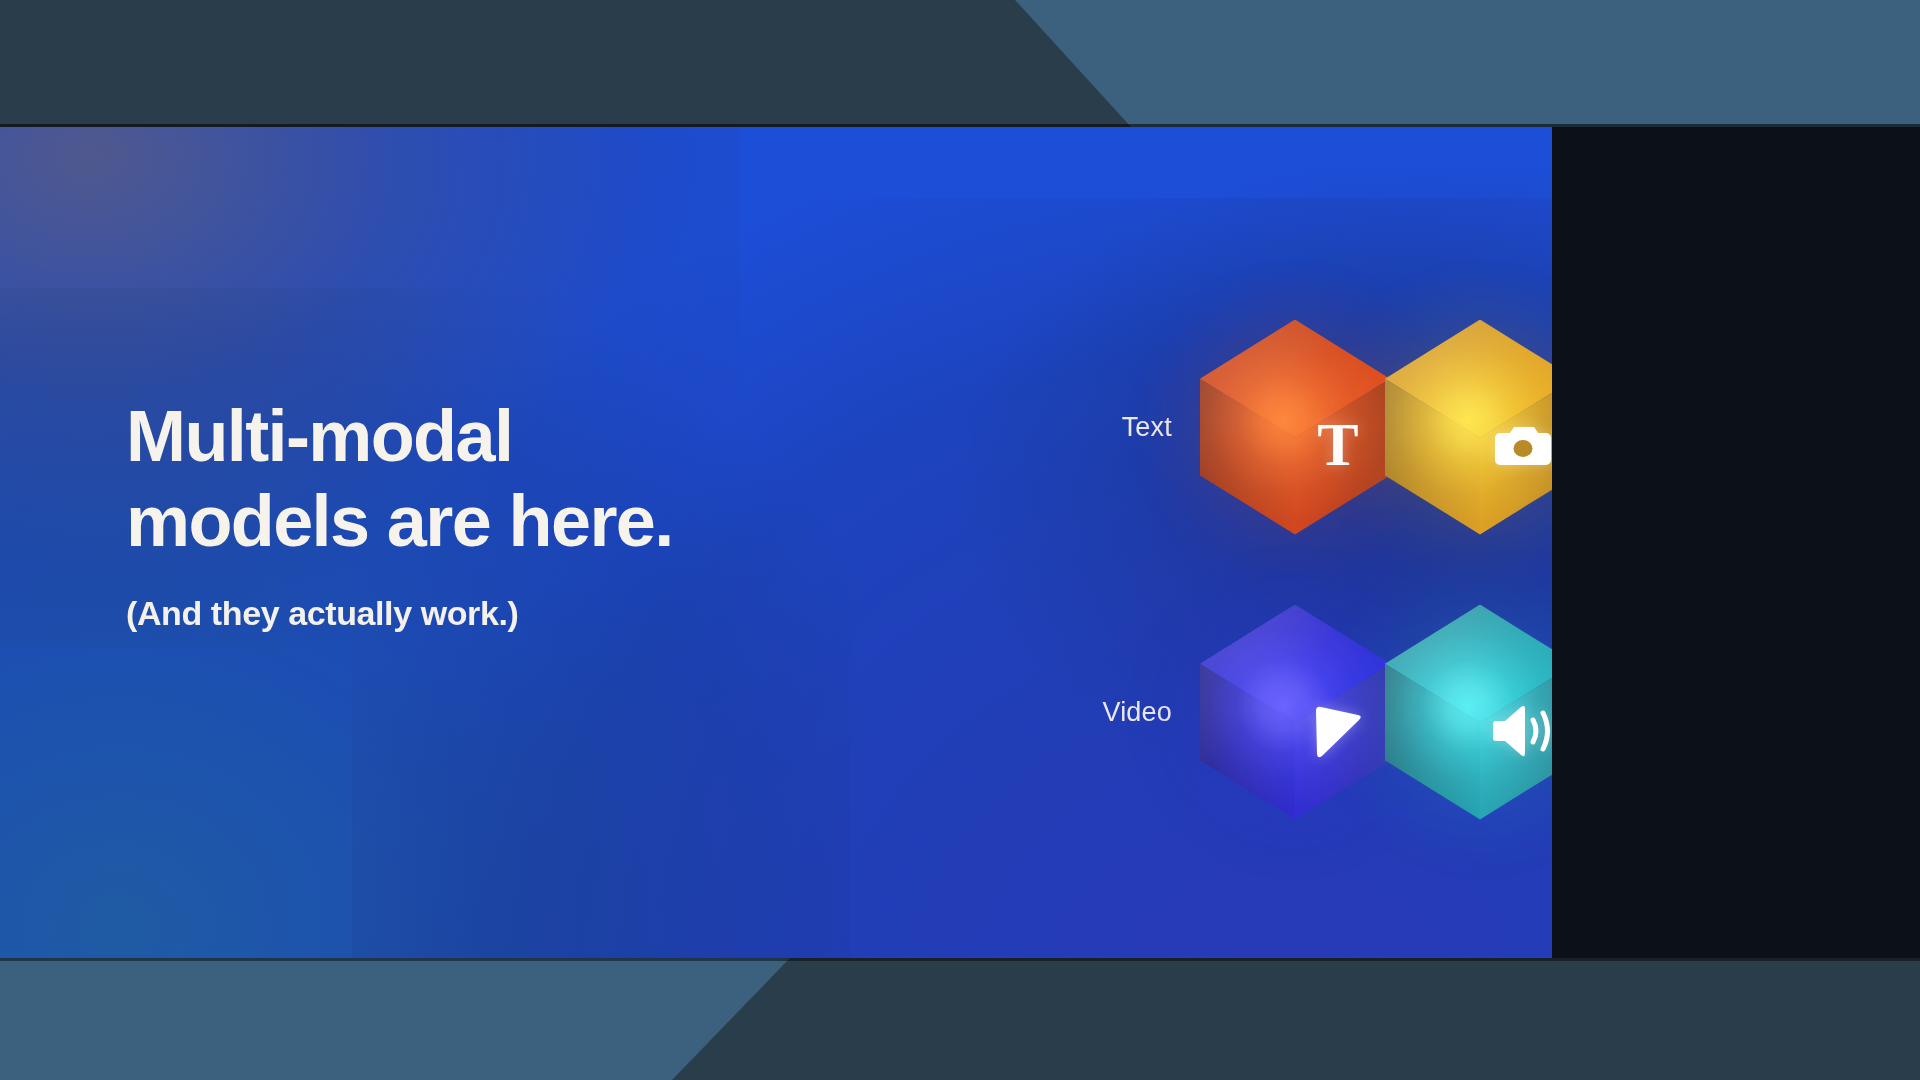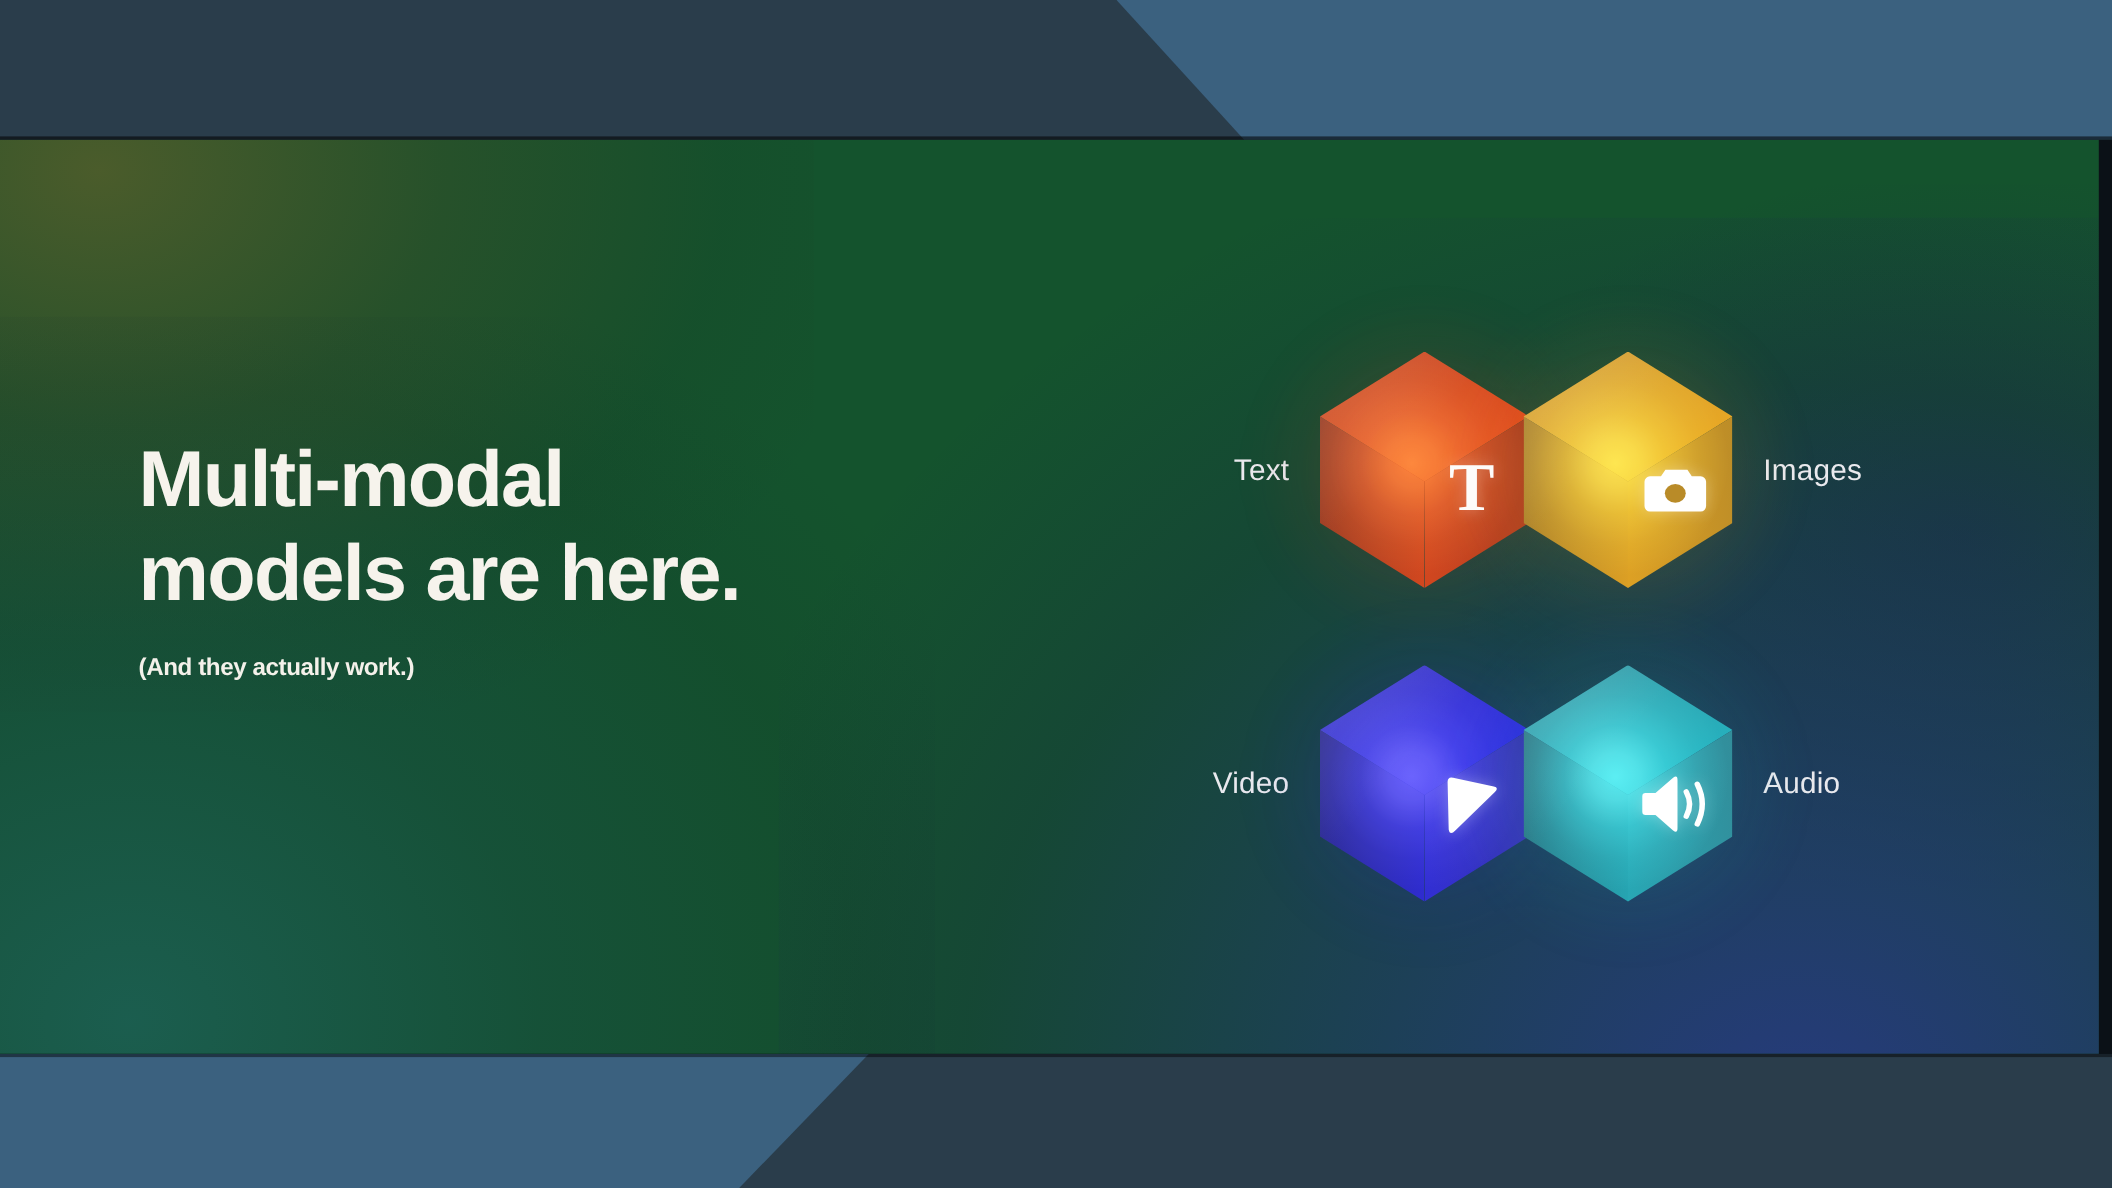--- a/index.html
+++ b/index.html
@@ -58,24 +58,24 @@
     left: 0; width: 1920px; height: 3px;
   }
   #band-top .band-edge    { bottom: 0; background: rgba(0,0,0,.55); }
   #band-bottom .band-edge { top: 0;    background: rgba(0,0,0,.45); }
 
   
   #stage {
     position: absolute;
     left: 0;
     top: 127px;
-    width: 1908px;
+    width: 1552px;
     height: 831px;
     overflow: hidden;
-    background: #14532d;
+    background: #1d4ed8;
     z-index: 10;
   }
 
   .glow {
     position: absolute;
     pointer-events: none;
   }
   
   #glow-amber {
     left: -260px; top: -300px;
@@ -127,21 +127,21 @@
     margin: 0;
     font-size: 72px;
     line-height: 1.18;
     font-weight: 700;
     letter-spacing: -1.6px;
     color: #f6f3ec;
     white-space: pre-line;
   }
   #subhead {
     margin: 30px 0 0 0;
-    font-size: 22px;
+    font-size: 34px;
     font-weight: 700;
     letter-spacing: -0.4px;
     color: #f4f1ea;
   }
 
   
   #modality-grid {
     position: absolute;
     left: 1010px;
     top: 165px;

